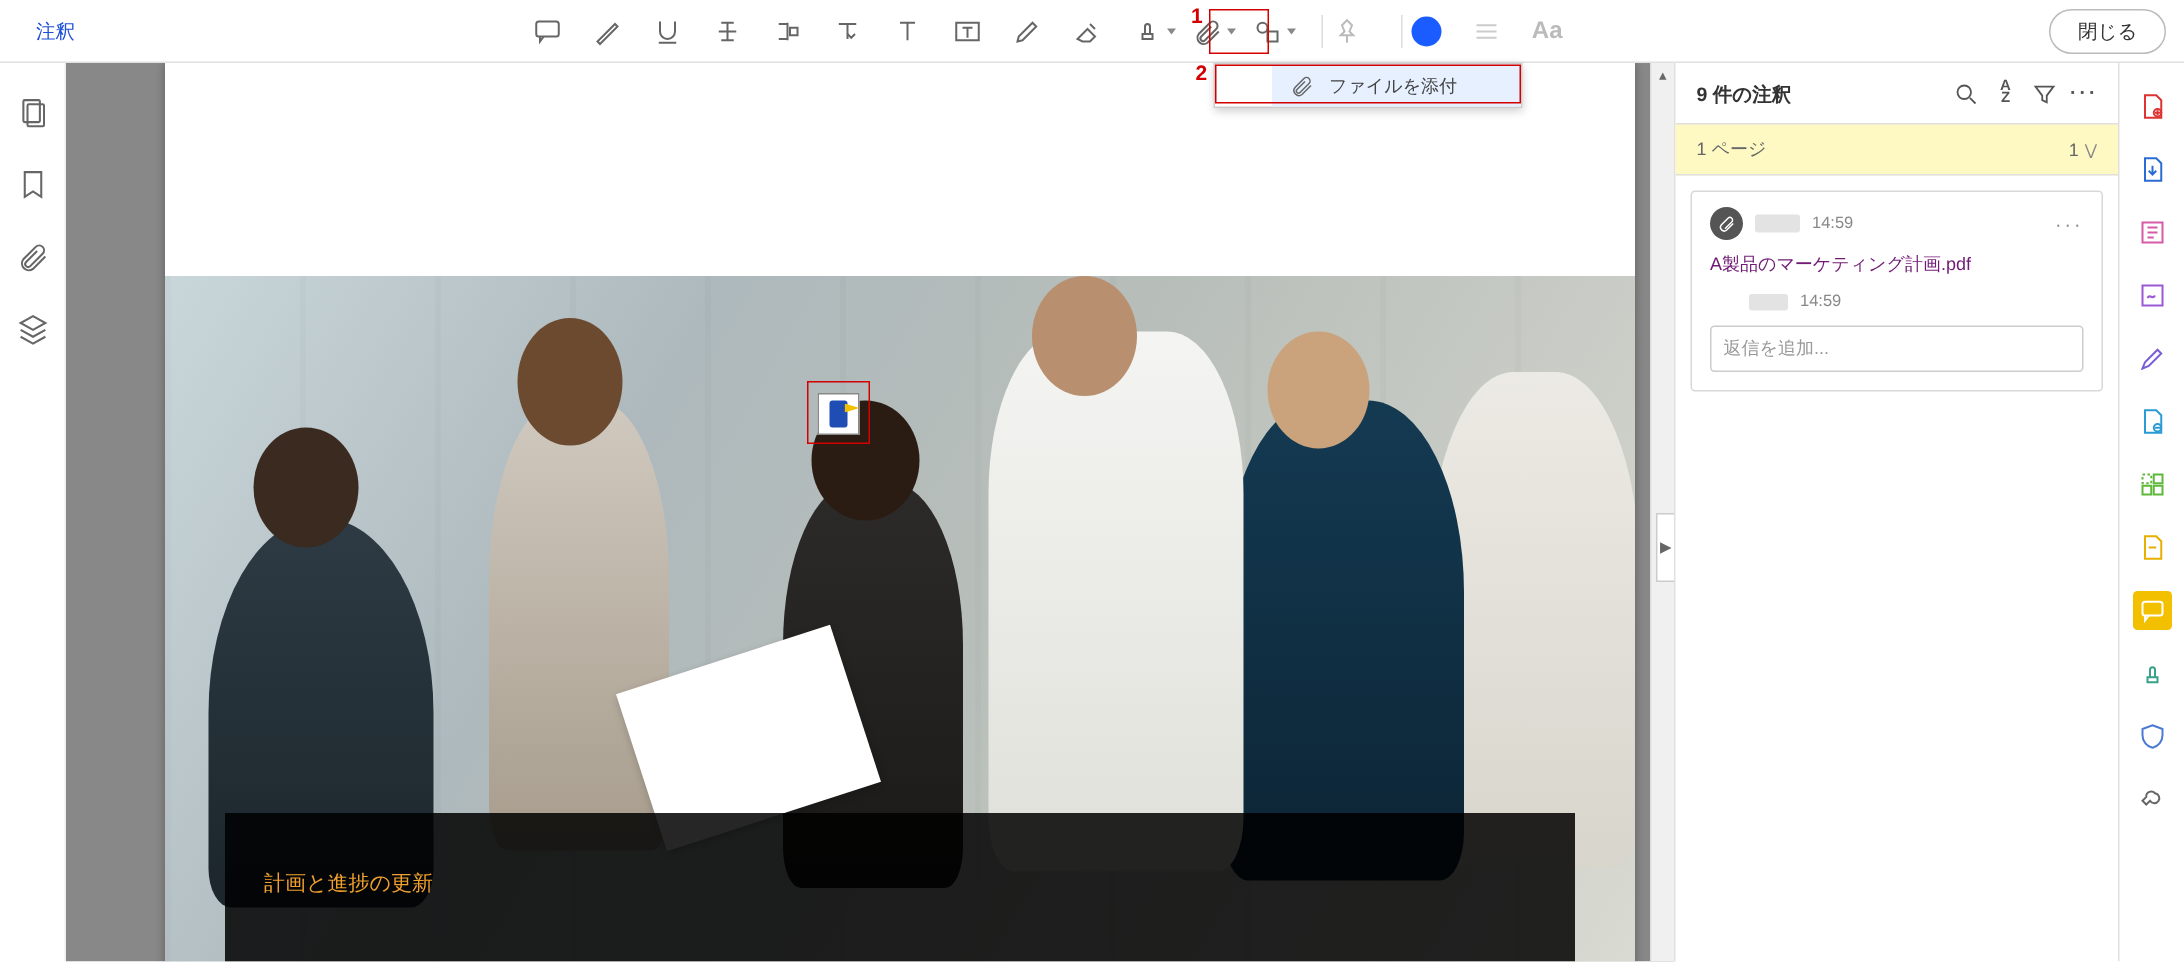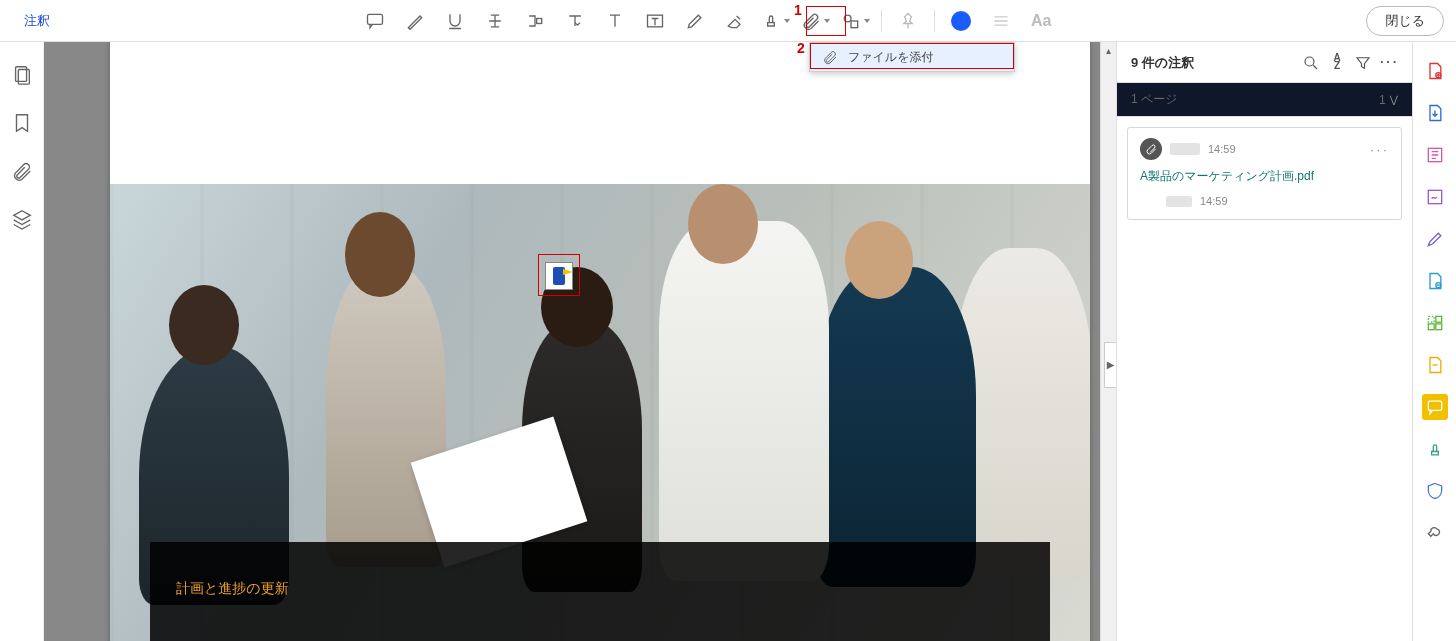--- a/index.html
+++ b/index.html
@@ -4,38 +4,38 @@
 <style>
 * { box-sizing: border-box; margin: 0; padding: 0; }
 body { font-family: "Segoe UI", "Meiryo", sans-serif; font-size: 13px; color: #333; background: #fff; width: 1456px; height: 641px; overflow: hidden; position: relative; }
 
 
 .topbar { height: 42px; display: flex; align-items: center; padding: 0 12px; border-bottom: 1px solid #e0e0e0; background: #fff; position: relative; z-index: 5; }
 .accent-strip { position: absolute; left: 0; top: 0; width: 5px; height: 42px; background: #f3c000; }
 .top-title { margin-left: 12px; font-size: 13px; color: #1d4ed8; }
 .tool-spacer { flex: 1; }
 .tool-group { display: flex; align-items: center; gap: 0; margin: 0 auto; }
-.tool-btn { width: 40px; height: 34px; display: inline-flex; align-items: center; justify-content: center; border-radius: 3px; cursor: pointer; color: #555; position: relative; }
+.tool-btn { width: 40px; height: 34px; display: inline-flex; align-items: center; justify-content: flex-start; border-radius: 3px; cursor: pointer; color: #555; position: relative; }
 .tool-btn svg { width: 20px; height: 20px; stroke: #666; fill: none; stroke-width: 1.6; }
 .tool-btn.caret::after { content:''; border-left:3px solid transparent; border-right:3px solid transparent; border-top:4px solid #888; margin-left:3px; }
 .tool-sep { width: 1px; height: 22px; background: #ddd; margin: 0 6px; }
 .tool-btn.disabled svg { stroke: #bbb; }
 .tool-btn.disabled { color: #bbb; cursor: default; }
 .color-dot { width: 20px; height: 20px; border-radius: 50%; background: #1a5cff; }
 .aa-label { font-size: 16px; color: #bbb; font-weight: 600; }
 .close-btn { border: 1px solid #bbb; border-radius: 16px; padding: 5px 18px; cursor: pointer; font-size: 13px; color: #333; }
 
 
 .callout { position: absolute; border: 1.5px solid #d40000; z-index: 30; pointer-events: none; }
 .callout-num { position: absolute; color: #d40000; font-weight: bold; font-size: 14px; z-index: 31; }
 
 
 .dropdown { position: absolute; top: 42px; left: 809px; width: 206px; background: #fff; border: 1px solid #ccc; box-shadow: 0 2px 6px rgba(0,0,0,.2); z-index: 20; }
 .dropdown .menu-item { display: flex; align-items: center; height: 28px; padding: 0 12px; gap: 10px; cursor: pointer; font-size: 12px; color: #444; }
-.dropdown .menu-item.hover { background: #e6f0ff; }
+.dropdown .menu-item.hover { background: #e6f0ff; margin-left: 38px; }
 .dropdown .menu-item svg { width: 16px; height: 16px; stroke: #666; fill: none; stroke-width: 1.5; }
 
 
 .body-row { display: flex; height: calc(100% - 42px); }
 .left-rail { width: 44px; background: #fff; border-right: 1px solid #eee; display: flex; flex-direction: column; align-items: center; padding-top: 22px; gap: 26px; }
 .left-rail .rail-btn { width: 22px; height: 22px; color: #555; cursor: pointer; }
 .left-rail .rail-btn svg { width: 22px; height: 22px; stroke: #666; fill: none; stroke-width: 1.5; }
 
 .doc-area { flex: 1; background: #888; position: relative; overflow: hidden; }
 .doc-scroll { position: absolute; right: 0; top: 0; width: 16px; height: 100%; background: #f0f0f0; border-left: 1px solid #ddd; }
@@ -72,32 +72,32 @@
 .title-band { position:absolute; left:40px; right:40px; bottom:0; top:358px; background:rgba(0,0,0,.85); padding:28px 26px 10px; }
 .title-band h1 { color:#fff; font-size:40px; font-weight:400; letter-spacing:1px; }
 .title-band .sub { color:#f0a030; font-size:14px; margin-top:10px; }
 
 
 .comments { width: 296px; border-left: 1px solid #e0e0e0; background: #fff; display:flex; flex-direction:column; }
 .comments-head { display:flex; align-items:center; padding: 12px 14px 10px; gap:8px; }
 .comments-head .title { font-weight:600; font-size:13px; flex:1; }
 .comments-head .ico { width:18px; height:18px; color:#555; cursor:pointer; }
 .comments-head .ico svg { width:18px; height:18px; stroke:#555; fill:none; stroke-width:1.6;}
-.page-band { background:#0f172a; color:#666; font-size:12px; padding:8px 14px; display:flex; align-items:center; border-top:1px solid #e0e0e0; border-bottom:1px solid #e0e0e0;}
+.page-band { background:#fef9c3; color:#666; font-size:12px; padding:8px 14px; display:flex; align-items:center; border-top:1px solid #e0e0e0; border-bottom:1px solid #e0e0e0;}
 .page-band .num { margin-left:auto; margin-right:4px;}
 .page-band .chev { font-size:10px; color:#888; }
 
 .comment-card { margin:10px; border:1px solid #d8d8d8; border-radius:3px; padding:10px 12px 12px; }
 .comment-row1 { display:flex; align-items:center; gap:8px; }
 .comment-row1 .badge { width:22px; height:22px; border-radius:50%; background:#555; display:flex; align-items:center; justify-content:center;}
 .comment-row1 .badge svg { width:12px; height:12px; stroke:#fff; fill:none; stroke-width:2;}
 .comment-row1 .author { width:30px; height:12px; background:#e3e3e3; border-radius:2px; }
 .comment-row1 .time { font-size:11px; color:#888; }
 .comment-row1 .dots { margin-left:auto; color:#888; cursor:pointer; letter-spacing:2px;}
-.comment-file { font-size:12px; color:#0f766e; margin:8px 0 10px; }
+.comment-file { font-size:12px; color:#701a75; margin:8px 0 10px; }
 .reply-block .reply-head { display:flex; align-items:center; gap:8px; padding-left:26px;}
 .reply-block .reply-head .author { width:26px; height:11px; background:#e3e3e3; border-radius:2px;}
 .reply-block .reply-head .time { font-size:11px; color:#888;}
 .reply-block .reply-text { padding-left:26px; font-size:12px; color:#333; margin-top:6px;}
 .reply-input { margin-top:10px; border:1px solid #ccc; border-radius:3px; padding:6px 8px; font-size:12px; color:#999; }
 
 
 .right-rail { width:44px; border-left:1px solid #e0e0e0; display:flex; flex-direction:column; align-items:center; padding-top:16px; gap:16px; }
 .right-rail .rbtn { width:26px; height:26px; display:flex; align-items:center; justify-content:center; cursor:pointer; border-radius:3px;}
 .right-rail .rbtn svg { width:20px; height:20px; fill:none; stroke-width:1.6;}
@@ -314,20 +314,21 @@
         <span class="time">14:59</span>
         <span class="dots">···</span>
       </div>
       <div class="comment-file">A製品のマーケティング計画.pdf</div>
       <div class="reply-block">
         <div class="reply-head">
           <span class="author"></span>
           <span class="time">14:59</span>
         </div>
       </div>
+      <div class="reply-input">返信を追加...</div>
     </div>
   </div>
 
   <div class="right-rail">
     <div class="rbtn">
         <svg viewBox="0 0 24 24" stroke="#d33">
           <path d="M6 3h9l4 4v14H6z"></path>
           <circle cx="16" cy="17" r="3"></circle>
           <path d="M16 15v4M14 17h4"></path>
         </svg>

